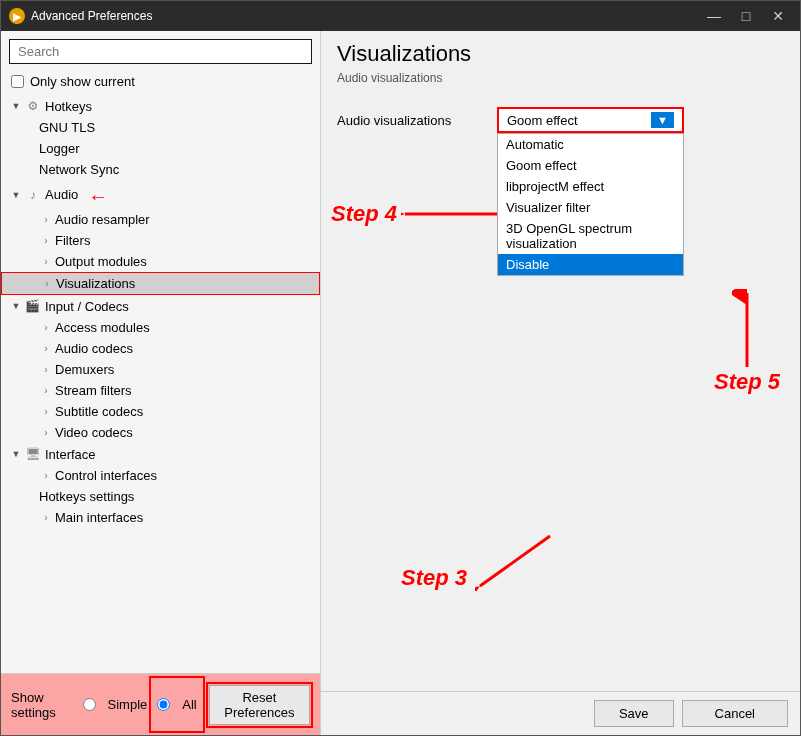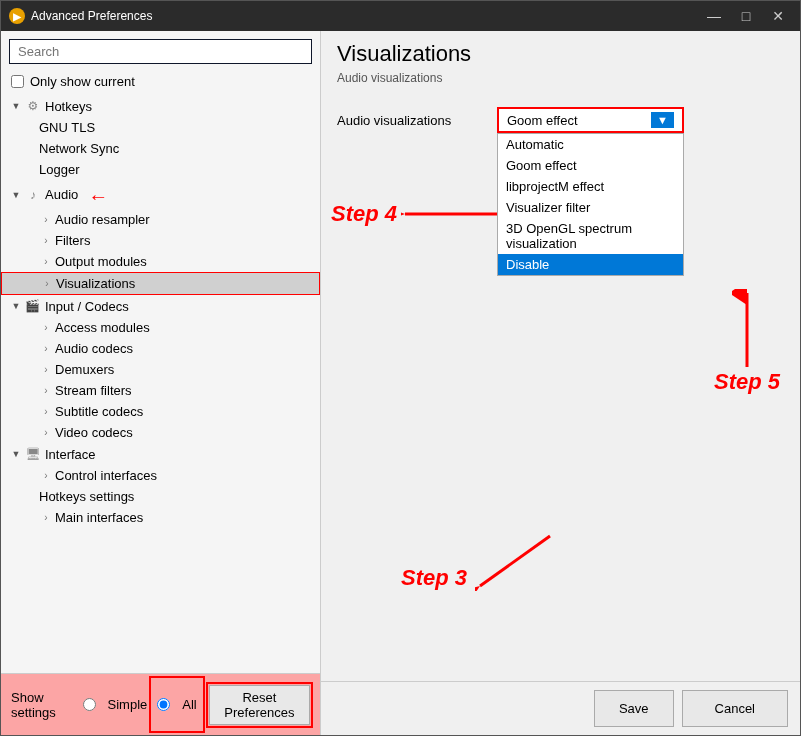--- a/index.html
+++ b/index.html
@@ -210,21 +210,21 @@
     .bottom-bar {
       border-top: 1px solid #ccc;
       padding: 8px 12px;
       display: flex;
       justify-content: flex-end;
       gap: 8px;
       background: #f0f0f0;
       flex-shrink: 0;
     }
     .save-btn {
-      padding: 10px 24px;
+      padding: 0 24px;
       background: #e8e8e8;
       border: 1px solid #aaa;
       cursor: pointer;
       font-size: 13px;
     }
     .cancel-btn {
       padding: 5px 32px;
       background: #e8e8e8;
       border: 1px solid #aaa;
       cursor: pointer;
@@ -262,25 +262,25 @@
           <span class="arrow">▼</span>
           <span class="icon" style="color:#888;">⚙</span>
           <span class="label">Hotkeys</span>
         </div>
 
         <div class="tree-item" style="padding-left:38px;">
           <span class="label">GNU TLS</span>
         </div>
 
         <div class="tree-item" style="padding-left:38px;">
+          <span class="label">Logger</span>
+        </div>
+
+        <div class="tree-item" style="padding-left:38px;">
           <span class="label">Network Sync</span>
-        </div>
-
-        <div class="tree-item" style="padding-left:38px;">
-          <span class="label">Logger</span>
         </div>
 
         <div class="tree-item" style="padding-left:8px; position:relative;">
           <span class="arrow">▼</span>
           <span class="icon" style="color:#888;">♪</span>
           <span class="label">Audio</span>
           <span style="color:red; font-size:20px; margin-left:10px; font-weight:bold;">←</span>
         </div>
 
         <div class="tree-item" style="padding-left:38px;">
@@ -420,21 +420,21 @@
             <defs>
               <marker id="arrowhead-up" markerWidth="8" markerHeight="6" refX="4" refY="6" orient="auto">
                 <polygon points="0 6, 4 0, 8 6" fill="red"></polygon>
               </marker>
             </defs>
             <line x1="15" y1="78" x2="15" y2="4" stroke="red" stroke-width="3" marker-end="url(#arrowhead-up)"></line>
           </svg>
           <span style="color:red; font-size:22px; font-weight:bold; font-style:italic;">Step 5</span>
         </div>
 
-        <div style="position:absolute; bottom:90px; left:80px; display:flex; align-items:flex-end; gap:8px;">
+        <div style="position:absolute; bottom:100px; left:80px; display:flex; align-items:flex-end; gap:8px;">
           <span style="color:red; font-size:22px; font-weight:bold; font-style:italic;">Step 3</span>
           <svg width="80" height="60">
             <defs>
               <marker id="arrowhead-down-left" markerWidth="8" markerHeight="6" refX="0" refY="3" orient="auto">
                 <polygon points="8 0, 0 3, 8 6" fill="red"></polygon>
               </marker>
             </defs>
             <line x1="75" y1="5" x2="5" y2="55" stroke="red" stroke-width="3" marker-end="url(#arrowhead-down-left)"></line>
           </svg>
         </div>

